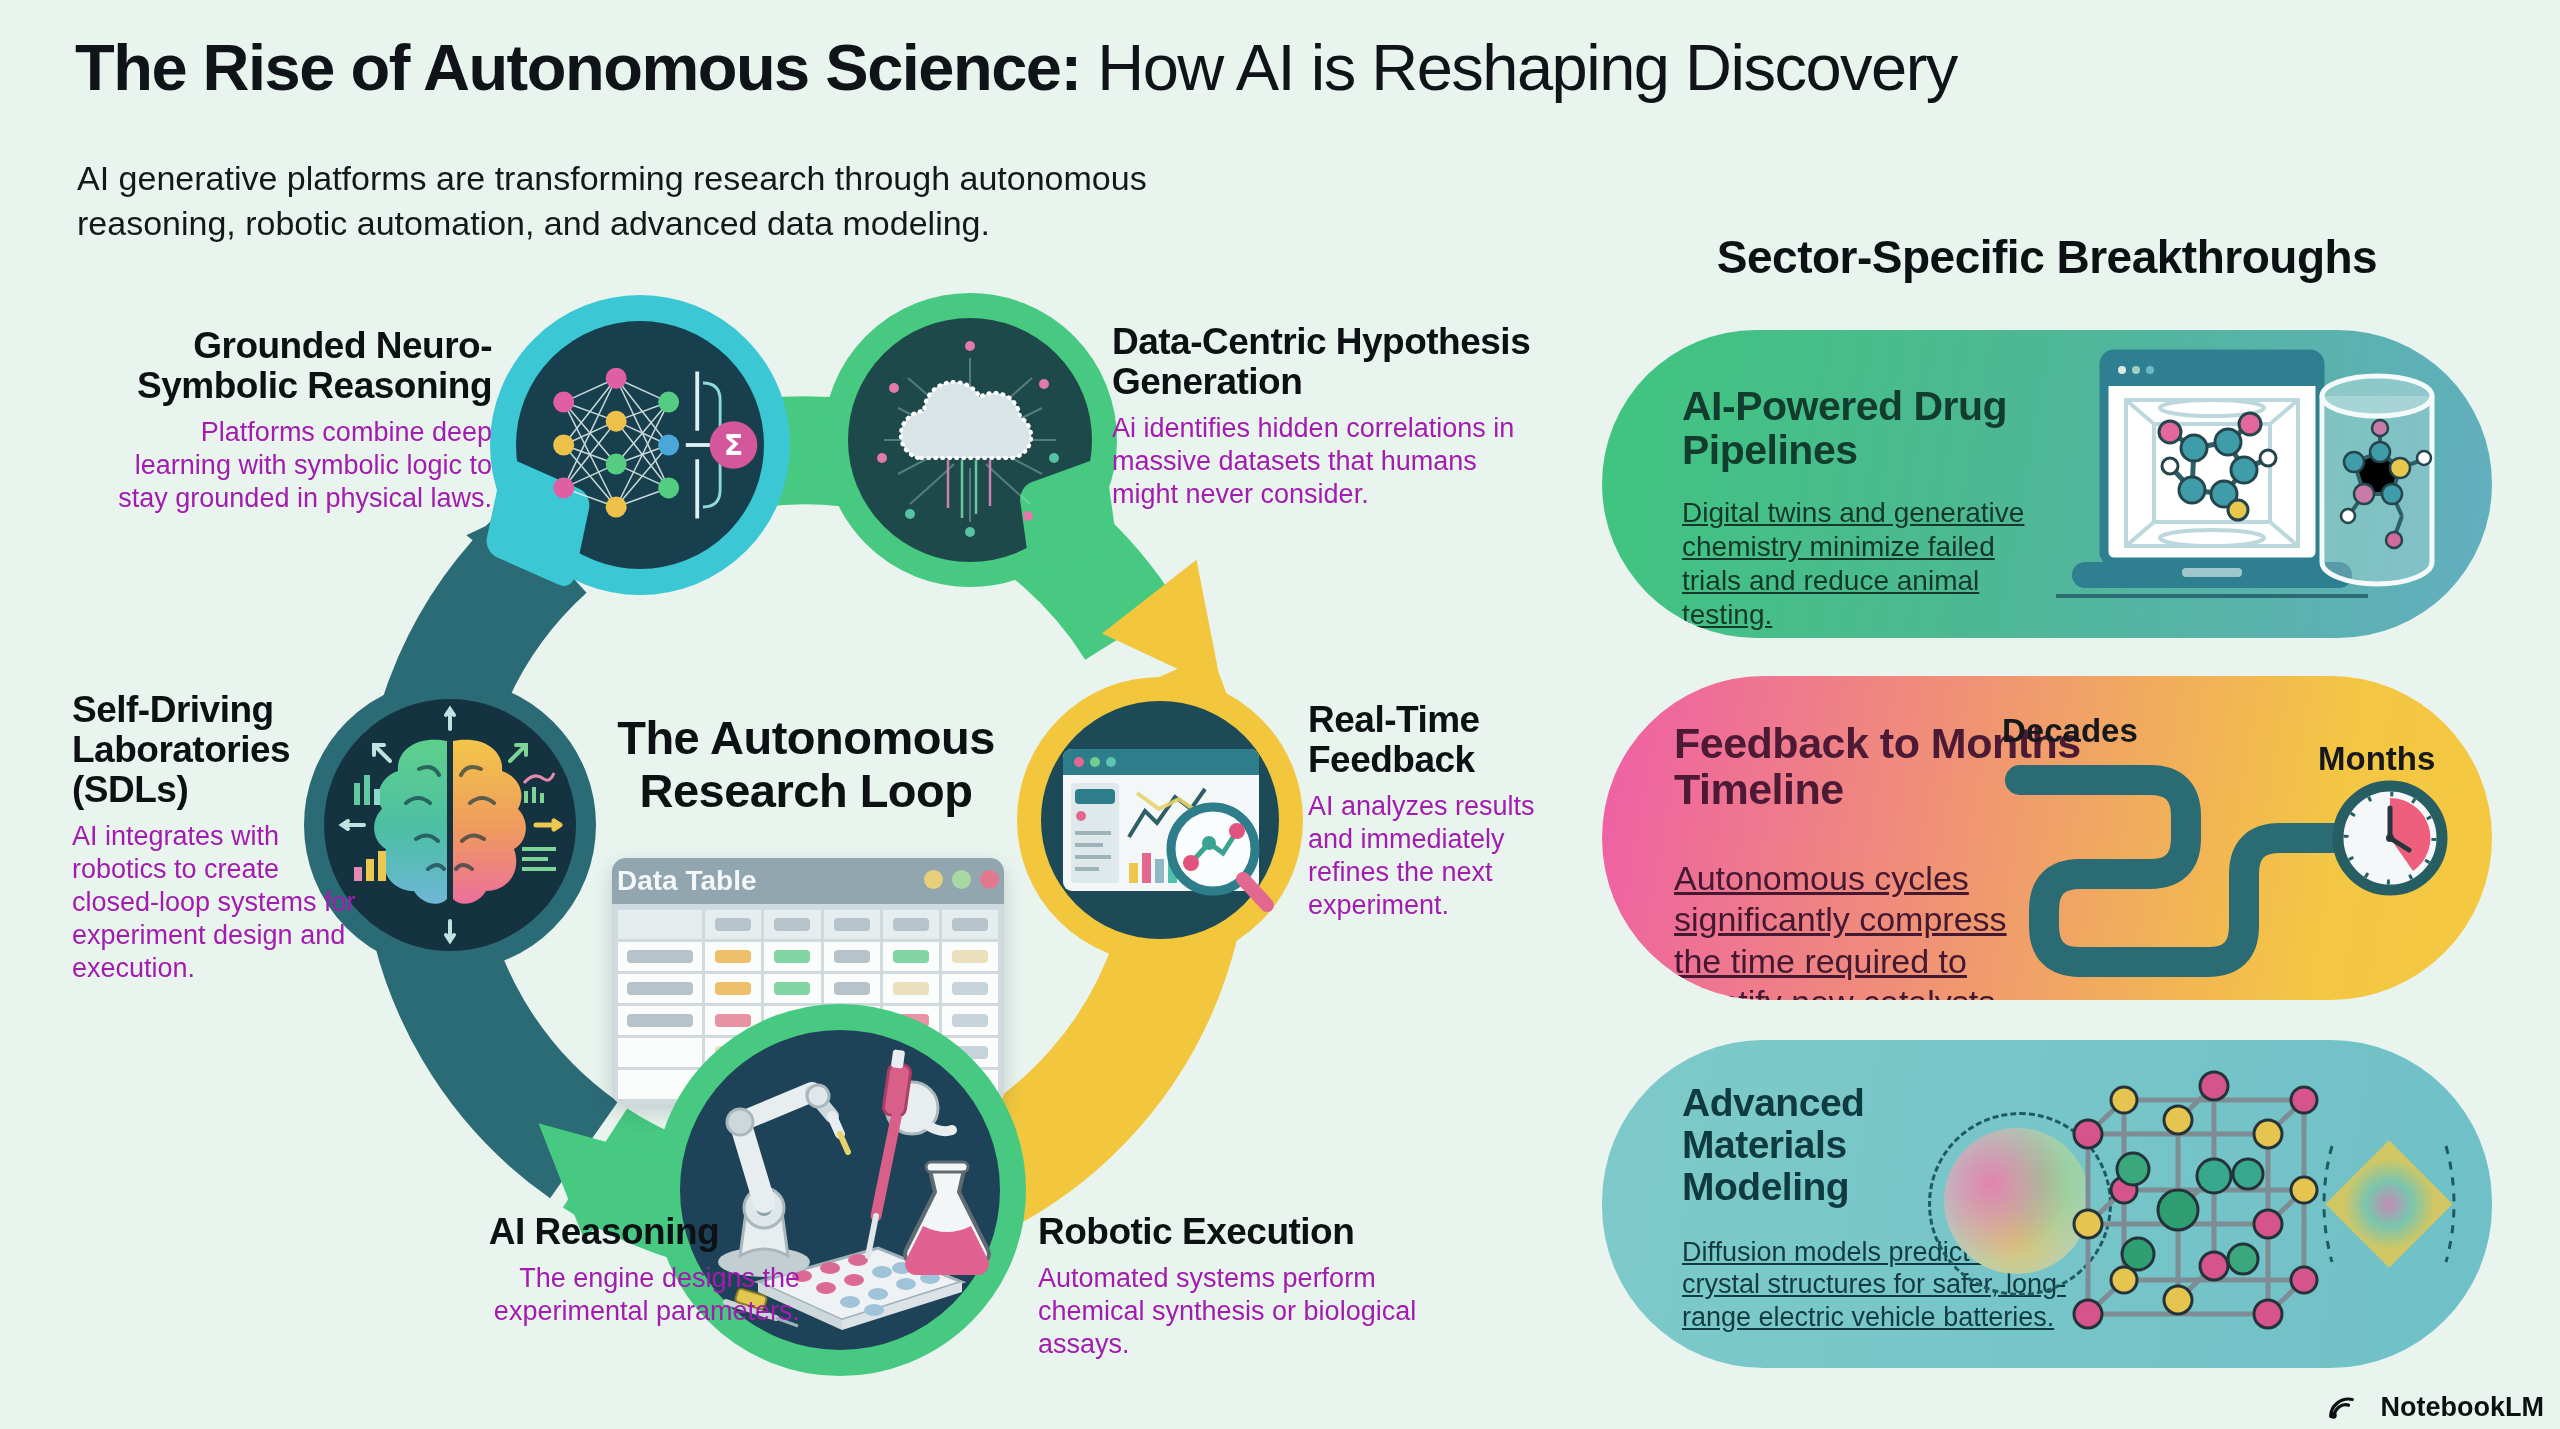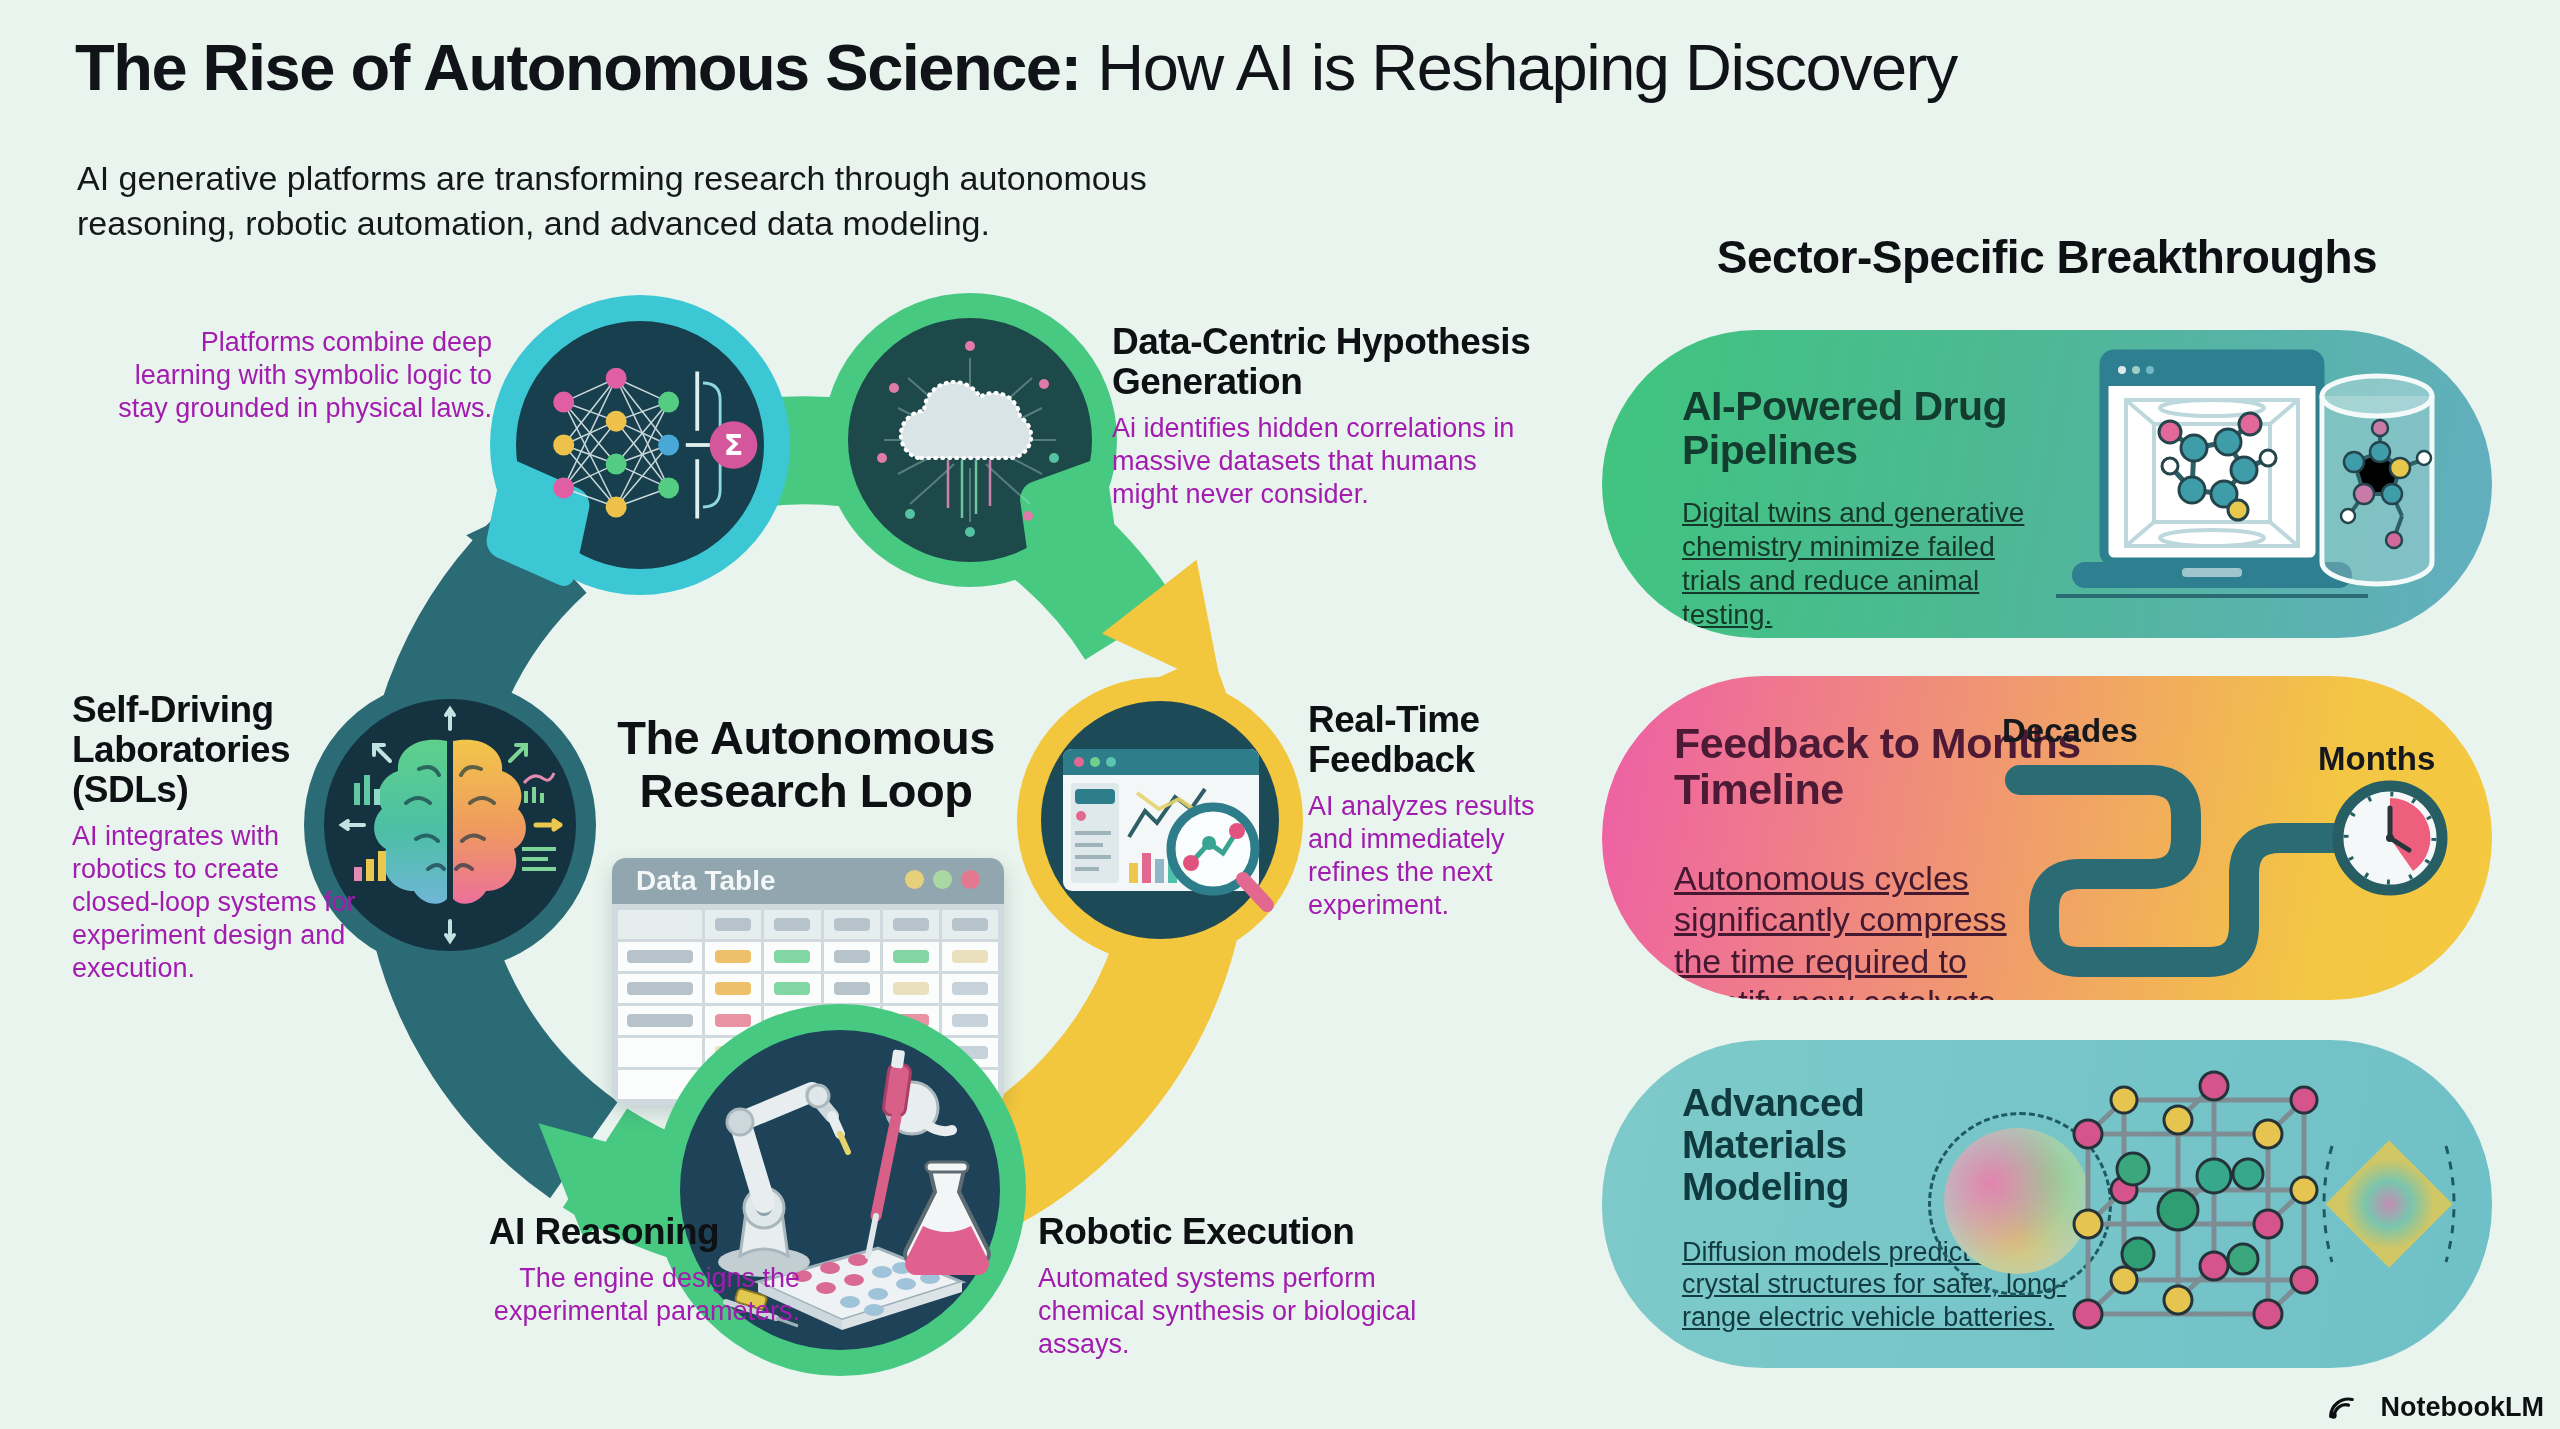--- a/index.html
+++ b/index.html
@@ -46,21 +46,21 @@
   .step-aireasoning h3 { text-align:center; }
   .step-aireasoning p  { text-align:right; }
   .step-robotic     { left:1038px; top:1212px; width:434px; text-align:left; }
 
   .center-heading { position:absolute; left:556px; top:712px; width:500px; z-index:2;
     text-align:center; font-size:47px; font-weight:800; line-height:1.12; letter-spacing:-0.5px; color:#0e1114; }
 
   
   .dtwin { position:absolute; left:612px; top:858px; width:392px; border-radius:14px;
     background:#eef1f3; box-shadow:0 8px 20px rgba(30,60,70,.2); overflow:hidden; z-index:3; }
-  .dt-head { height:46px; background:#92a6b0; display:flex; align-items:center; padding:0 24px; }
+  .dt-head { height:46px; background:#92a6b0; display:flex; align-items:center; padding:0 5px; }
   .dt-title { color:#f4f7f8; font-size:28px; font-weight:700; flex:1; }
   .wdot { width:19px; height:19px; border-radius:50%; margin-left:9px; display:inline-block; }
   .dt-grid { display:grid; grid-template-columns:1.5fr 1fr 1fr 1fr 1fr 1fr; gap:3px; padding:6px; background:#cfd9de; }
   .dt-cell { background:#fbfdfd; height:29px; display:flex; align-items:center; justify-content:center; }
   .dt-cell.head { background:#e6edef; }
   .chip { width:64%; height:13px; border-radius:4px; display:block; }
   .dt-cell.first .chip { width:78%; }
 
   
   .sector-heading { position:absolute; left:1602px; top:230px; width:890px; text-align:center;
@@ -294,20 +294,21 @@
       </g>
       <g>
         <path d="M46 272 L96 288" stroke="#c9d3d8" stroke-width="6" stroke-linecap="round"></path>
         <rect x="56" y="262" width="30" height="14" rx="4" transform="rotate(17 71 269)" fill="#e3c84f" stroke="#8c7a2a" stroke-width="2"></rect>
         <path d="M96 288 L118 296" stroke="#9fb0b8" stroke-width="3"></path>
       </g>
     </svg>
   </div>
 
   <div class="step step-grounded">
+    <h3>Grounded Neuro-Symbolic Reasoning</h3>
     <p>Platforms combine deep learning with symbolic logic to stay grounded in physical laws.</p>
   </div>
   <div class="step step-datacentric">
     <h3>Data-Centric Hypothesis Generation</h3>
     <p>Ai identifies hidden correlations in massive datasets that humans might never consider.</p>
   </div>
   <div class="step step-sdl">
     <h3>Self-Driving Laboratories (SDLs)</h3>
     <p>AI integrates with robotics to create closed-loop systems for experiment design and execution.</p>
   </div>

